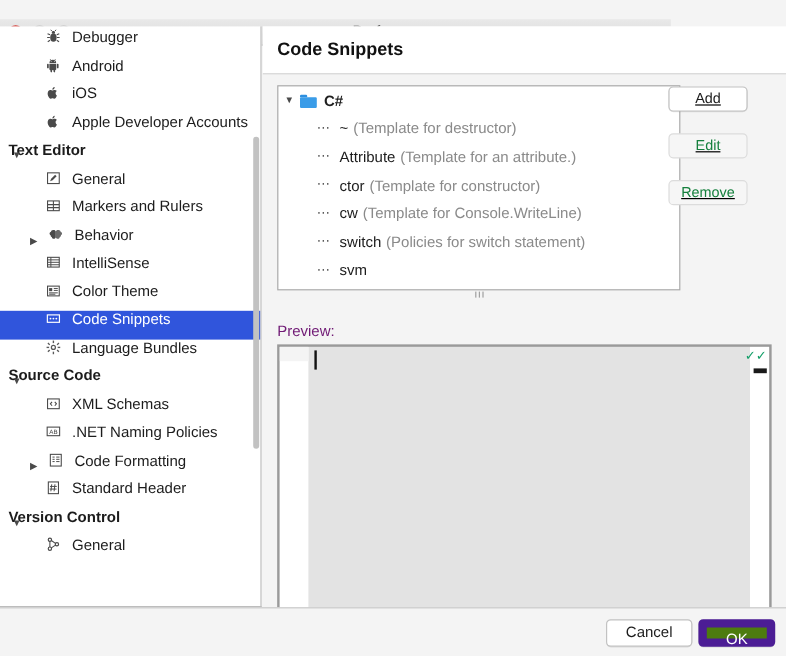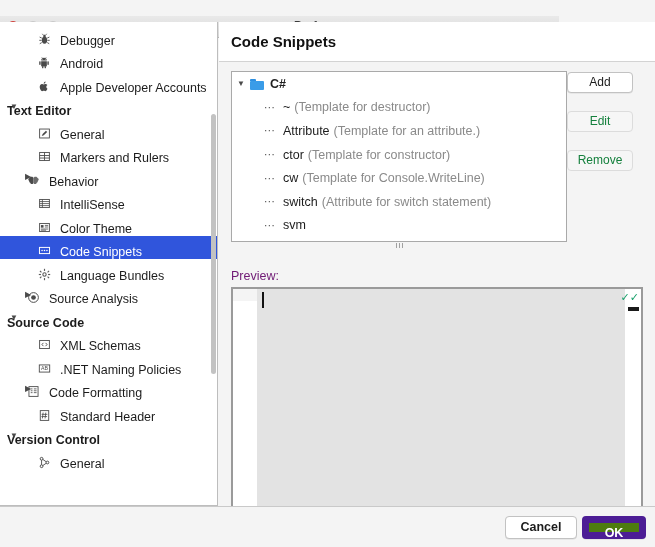--- a/index.html
+++ b/index.html
@@ -53,21 +53,21 @@
     background: #ffffff;
     border-right: 1px solid #bdbdbd;
     border-bottom: 1px solid #bdbdbd;
     box-sizing: border-box;
     overflow: hidden;
   }
   .sb-list { position: relative; padding-top: 2px; }
   .sb-row {
     position: relative;
     height: 23.5px;
-    display: flex; align-items: flex-end;
+    display: flex; align-items: flex-start;
     font-size: 12.5px; color: #1c1c1c;
     white-space: nowrap;
   }
   .sb-row.group { font-weight: bold; }
   .sb-row.selected { background: #3055dc; color: #ffffff; }
 
   .disc {
     position: absolute; width: 14px; text-align: center;
     font-size: 8px; color: #4a4a4a; line-height: 1;
   }
@@ -78,21 +78,21 @@
     display: inline-block; width: 17px; height: 15px;
     margin-right: 5px; position: relative; flex: 0 0 auto;
   }
   .sb-icon svg { display: block; }
   .sb-label { display: inline-block; }
 
   
   .lvl-group   { padding-left: 7px; }
   .lvl-group .disc { left: 7px; top: 8px; }
   .lvl-child   { padding-left: 38px; }
-  .lvl-child-d { padding-left: 15px; }
+  .lvl-child-d { padding-left: 28px; }
   .lvl-child-d .disc { left: 21px; top: 8px; }
   .lvl-child-d .sb-icon { margin-left: 12px; }
 
   
   .sb-scroll {
     position: absolute; right: 1px; top: 0;
     width: 5px; height: 484px;
   }
   .sb-thumb {
     position: absolute; right: 0; top: 92px;
@@ -158,21 +158,21 @@
   .snip-desc { color: #8a8a8a; margin-left: 4px; }
 
   .splitter-grip {
     position: absolute; left: 0; top: 220px; width: 336px; height: 7px;
     display: flex; align-items: center; justify-content: center;
     gap: 2px;
   }
   .splitter-grip i { width: 1px; height: 5px; background: #a0a0a0; display: block; }
 
   
-  .side-btns { position: absolute; left: 348px; top: 50px; width: 66px; }
+  .side-btns { position: absolute; left: 338px; top: 50px; width: 66px; text-decoration: underline; }
   .sbtn {
     display: block; width: 66px; height: 21px;
     margin-bottom: 18px;
     font-size: 12px; font-family: inherit;
     border-radius: 4px; box-sizing: border-box;
     background: #ffffff; color: #1c1c1c;
     border: 1px solid #c2c2c2;
     box-shadow: 0 0.5px 0.5px rgba(0,0,0,0.10);
     text-align: center; line-height: 19px;
     cursor: default; padding: 0;
@@ -223,21 +223,21 @@
     width: 655px; height: 41px;
     background: #f4f4f4;
     border-top: 1px solid #c9c9c9;
     box-sizing: border-box;
   }
   .btn {
     position: absolute; top: 9px;
     height: 23px; border-radius: 4px;
     font-size: 12.5px; font-family: inherit;
     box-sizing: border-box; cursor: default; padding: 0;
-    line-height: 21px; text-align: center; font-weight: bold;
+    line-height: 21px; text-align: center;
   }
   .btn-cancel {
     right: 78px; width: 72px;
     background: #ffffff; color: #1c1c1c;
     border: 1px solid #c2c2c2;
     box-shadow: 0 0.5px 0.5px rgba(0,0,0,0.10);
   }
   .btn-ok {
     right: 9px; width: 64px;
     background: #4d7c0f; color: #ffffff;
@@ -282,20 +282,29 @@
               <rect x="12.5" y="6.2" width="1.9" height="5" rx=".95" fill="#4a4a4a"></rect>
               <rect x="5.4" y="12.6" width="1.8" height="3.2" rx=".9" fill="#4a4a4a"></rect>
               <rect x="8.8" y="12.6" width="1.8" height="3.2" rx=".9" fill="#4a4a4a"></rect>
               <path d="M4.3 5.3a3.7 3.7 0 0 1 7.4 0z" fill="#4a4a4a"></path>
               <circle cx="6.2" cy="3.5" r=".55" fill="#fff"></circle>
               <circle cx="9.8" cy="3.5" r=".55" fill="#fff"></circle>
               <path d="M5.1 1.1l.9 1.4M10.9 1.1l-.9 1.4" stroke="#4a4a4a" stroke-width=".9"></path>
             </svg>
           </span>
           <span class="sb-label">Android</span>
+        </div>
+        <div class="sb-row lvl-child">
+          <span class="sb-icon">
+            <svg width="12" height="13" viewBox="0 0 16 16">
+              <path d="M11.1 8.4c0-1.6 1.3-2.4 1.4-2.5-.8-1.1-2-1.3-2.4-1.3-1-.1-2 .6-2.5.6s-1.3-.6-2.1-.6c-1.1 0-2.1.6-2.7 1.6-1.1 2-.3 4.9.8 6.5.5.8 1.2 1.7 2 1.6.8 0 1.1-.5 2.1-.5s1.2.5 2.1.5c.9 0 1.4-.8 1.9-1.6.6-.9.9-1.8.9-1.8s-1.5-.6-1.5-2.5z" fill="#4a4a4a"></path>
+              <path d="M9.5 3.3c.4-.5.7-1.3.6-2-.6 0-1.4.4-1.9 1-.4.5-.7 1.3-.6 2 .7.1 1.4-.4 1.9-1z" fill="#4a4a4a"></path>
+            </svg>
+          </span>
+          <span class="sb-label">iOS</span>
         </div>
         <div class="sb-row lvl-child">
           <span class="sb-icon">
             <svg width="12" height="13" viewBox="0 0 16 16">
               <path d="M11.1 8.4c0-1.6 1.3-2.4 1.4-2.5-.8-1.1-2-1.3-2.4-1.3-1-.1-2 .6-2.5.6s-1.3-.6-2.1-.6c-1.1 0-2.1.6-2.7 1.6-1.1 2-.3 4.9.8 6.5.5.8 1.2 1.7 2 1.6.8 0 1.1-.5 2.1-.5s1.2.5 2.1.5c.9 0 1.4-.8 1.9-1.6.6-.9.9-1.8.9-1.8s-1.5-.6-1.5-2.5z" fill="#4a4a4a"></path>
               <path d="M9.5 3.3c.4-.5.7-1.3.6-2-.6 0-1.4.4-1.9 1-.4.5-.7 1.3-.6 2 .7.1 1.4-.4 1.9-1z" fill="#4a4a4a"></path>
             </svg>
           </span>
           <span class="sb-label">Apple Developer Accounts</span>
         </div>
@@ -371,30 +380,20 @@
                 <rect x="1" y="7.3" width="2.6" height="1.4"></rect>
                 <rect x="12.4" y="7.3" width="2.6" height="1.4"></rect>
                 <rect x="2.6" y="3.2" width="1.4" height="2.6" transform="rotate(-45 3.3 4.5)"></rect>
                 <rect x="12" y="10.2" width="1.4" height="2.6" transform="rotate(-45 12.7 11.5)"></rect>
                 <rect x="12" y="3.2" width="1.4" height="2.6" transform="rotate(45 12.7 4.5)"></rect>
                 <rect x="2.6" y="10.2" width="1.4" height="2.6" transform="rotate(45 3.3 11.5)"></rect>
               </g>
             </svg>
           </span>
           <span class="sb-label">Language Bundles</span>
-        </div>
-        <div class="sb-row lvl-child-d">
-          <span class="disc closed"></span>
-          <span class="sb-icon">
-            <svg width="13" height="13" viewBox="0 0 16 16">
-              <circle cx="8" cy="8" r="6" fill="none" stroke="#4a4a4a" stroke-width="1.2"></circle>
-              <circle cx="8" cy="8" r="2.9" fill="#4a4a4a"></circle>
-            </svg>
-          </span>
-          <span class="sb-label">Source Analysis</span>
         </div>
         <div class="sb-row lvl-group group">
           <span class="disc open"></span>
           <span class="sb-label">Source Code</span>
         </div>
         <div class="sb-row lvl-child">
           <span class="sb-icon">
             <svg width="13" height="13" viewBox="0 0 16 16">
               <rect x="2" y="3" width="12" height="10" fill="none" stroke="#4a4a4a" stroke-width="1.1"></rect>
               <path d="M6.6 6L4.9 8l1.7 2M9.4 6L11.1 8l-1.7 2" fill="none" stroke="#4a4a4a" stroke-width="1.1"></path>
@@ -480,21 +479,21 @@
             <span class="snip-desc">(Template for constructor)</span>
           </div>
           <div class="tr-row tr-item">
             <span class="snip-icon">⋯</span>
             <span class="snip-name">cw</span>
             <span class="snip-desc">(Template for Console.WriteLine)</span>
           </div>
           <div class="tr-row tr-item">
             <span class="snip-icon">⋯</span>
             <span class="snip-name">switch</span>
-            <span class="snip-desc">(Attribute for switch statement)</span>
+            <span class="snip-desc">(Policies for switch statement)</span>
           </div>
           <div class="tr-row tr-item">
             <span class="snip-icon">⋯</span>
             <span class="snip-name">svm</span>
           </div>
         </div>
     </div>
     <div class="splitter-grip" style="left:12px; top:220px;">
       <i></i>
         <i></i>

